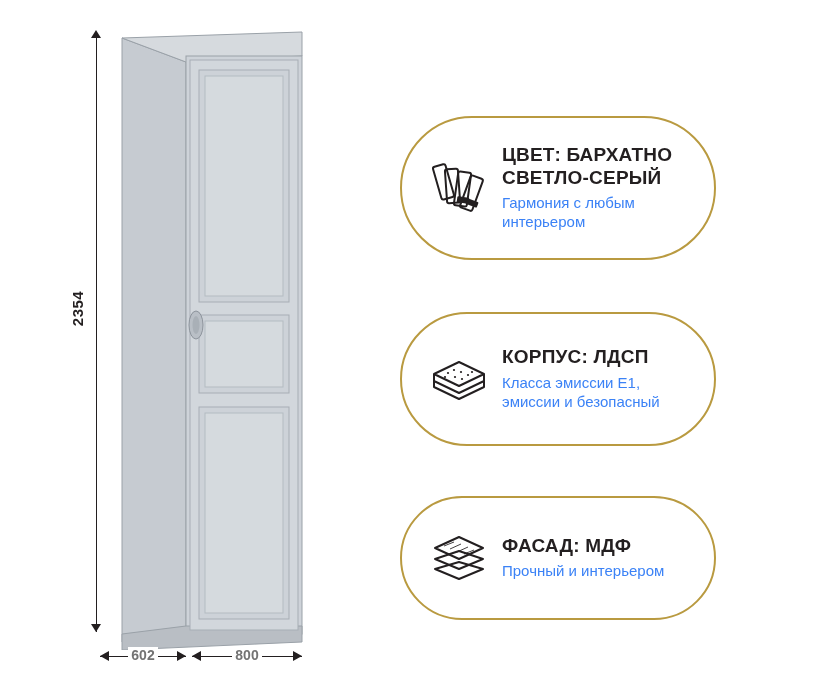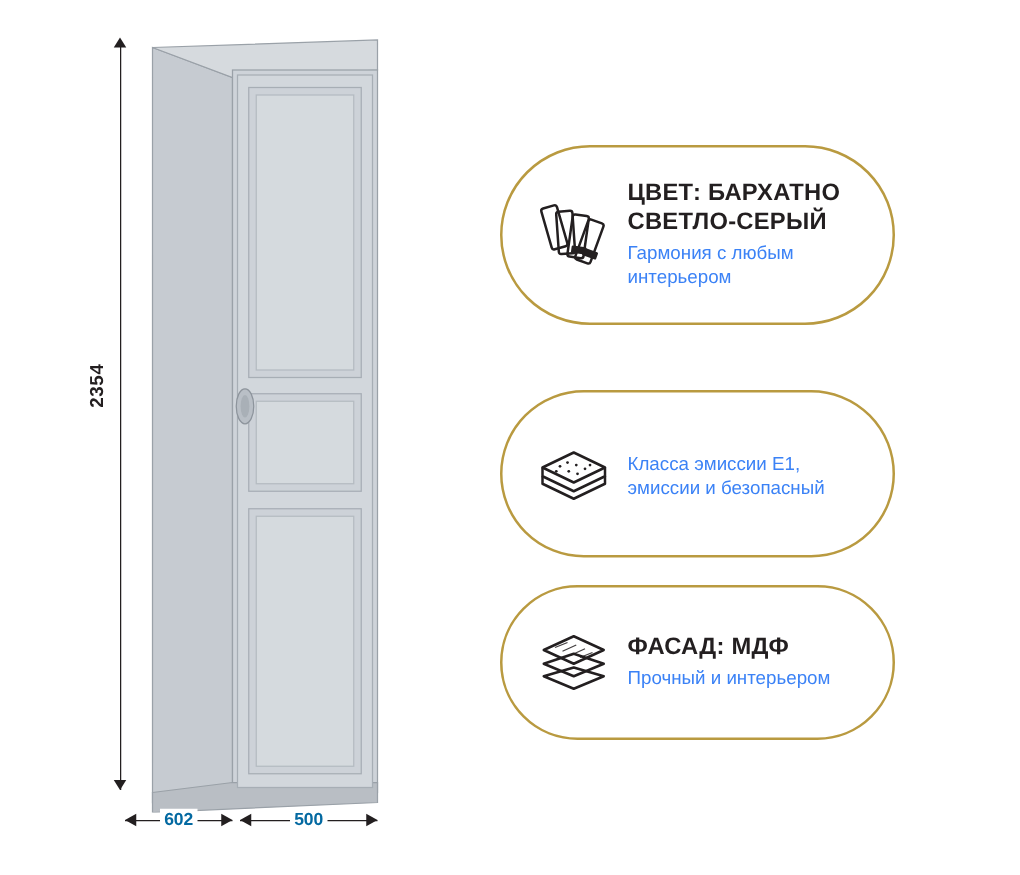--- a/index.html
+++ b/index.html
@@ -85,21 +85,21 @@
   }
   .dim-h .ar-l { left: 0; border-right: 9px solid #231f20; }
   .dim-h .ar-r { right: 0; border-left: 9px solid #231f20; }
   .dim-h .lbl {
     position: absolute;
     left: 0; right: 0;
     top: 2px;
     text-align: center;
     font-size: 14px;
     font-weight: bold;
-    color: #0369a1;
+    color: #737373;
     background: #ffffff;
     padding: 0 3px;
     width: fit-content;
     margin: 0 auto;
   }
 
   #dim-depth { left: 100px; top: 645px; width: 86px; }
   #dim-width { left: 192px; top: 645px; width: 110px; }
 
   
@@ -117,21 +117,21 @@
     width: 316px;
     border: 2px solid #b99a40;
     border-radius: 80px;
     display: flex;
     align-items: center;
     padding: 12px 18px;
     background: #ffffff;
   }
   #card-color  { top: 96px;  height: 144px; }
   #card-body   { top: 292px; height: 134px; }
-  #card-facade { top: 448px; height: 124px; }
+  #card-facade { top: 476px; height: 124px; }
 
   .card-icon {
     flex: 0 0 78px;
     height: 78px;
     display: flex;
     align-items: center;
     justify-content: center;
   }
   .card-text {
     flex: 1 1 auto;
@@ -192,21 +192,21 @@
     <div class="line"></div>
     <div class="ar-l"></div>
     <div class="ar-r"></div>
     <div class="lbl">602</div>
   </div>
 
   <div class="dim-h" id="dim-width">
     <div class="line"></div>
     <div class="ar-l"></div>
     <div class="ar-r"></div>
-    <div class="lbl">500</div>
+    <div class="lbl">800</div>
   </div>
 </div>
 
 <div id="features">
 
   <div class="feature-card" id="card-color">
     <div class="card-icon">
       <svg width="62" height="62" viewBox="0 0 62 62">
         <g stroke="#231f20" stroke-width="2" fill="none" stroke-linejoin="round">
           <rect x="9" y="8" width="13" height="34" rx="2" transform="rotate(-16 15 25)"></rect>
@@ -240,20 +240,21 @@
           <circle cx="33" cy="24" r="1.1"></circle>
             <circle cx="40" cy="27" r="1.1"></circle>
           <circle cx="27" cy="29" r="1.1"></circle>
             <circle cx="34" cy="31" r="1.1"></circle>
           <circle cx="44" cy="24" r="1.1"></circle>
             <circle cx="17" cy="29" r="1.1"></circle>
         </g>
       </svg>
     </div>
     <div class="card-text">
+      <div class="card-title">КОРПУС: ЛДСП</div>
       <div class="card-sub">Класса эмиссии Е1, эмиссии и безопасный</div>
     </div>
   </div>
 
   <div class="feature-card" id="card-facade">
     <div class="card-icon">
       <svg width="62" height="62" viewBox="0 0 62 62">
         <g stroke="#231f20" stroke-width="2" fill="none" stroke-linejoin="round">
           <polygon points="31,10 55,21 31,32 7,21"></polygon>
           <polygon points="31,24 55,32 31,42 7,32"></polygon>

